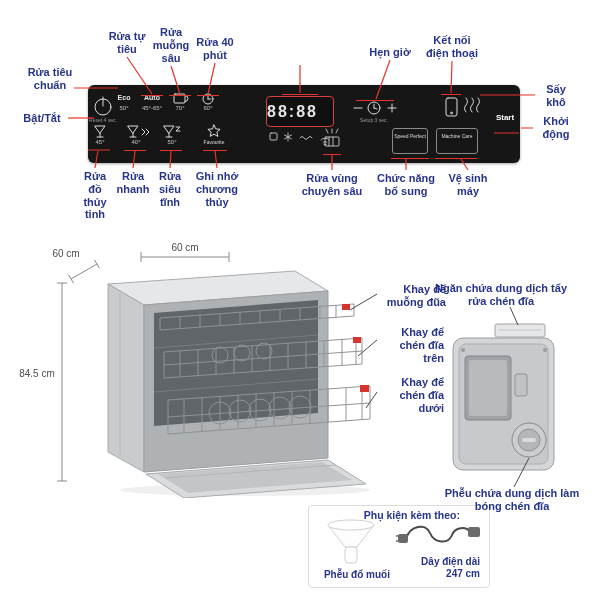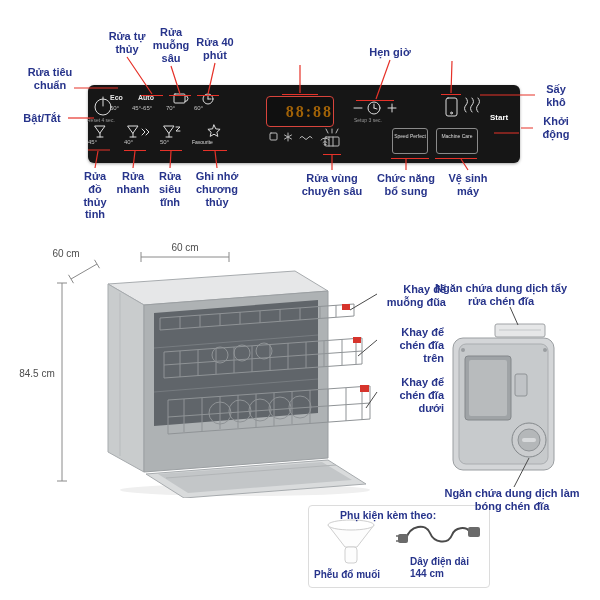--- a/index.html
+++ b/index.html
@@ -2,28 +2,28 @@
 <html><head>
 <meta charset="utf-8">
 <style>
   *{margin:0;padding:0;box-sizing:border-box}
   body{background:#fff;font-family:"Liberation Sans",sans-serif}
   .stage{position:relative;width:600px;height:600px;background:#fff;overflow:hidden}
   .lbl{position:absolute;color:#27348b;font-size:11px;line-height:1.16;font-weight:700;text-align:center;z-index:6}
   .lbl.la{text-align:right}
   .dim{position:absolute;color:#4d4d4d;font-size:10px;font-weight:400;text-align:center;z-index:6}
   .panel{position:absolute;left:88px;top:85px;width:432px;height:78px;background:#161616;border-radius:6px;z-index:2;box-shadow:0 1px 3px rgba(0,0,0,.35)}
-  .pt{position:absolute;color:#e9e9e9;line-height:1.12}
+  .pt{position:absolute;color:#e9e9e9;text-align:center;line-height:1.12}
   .pbox{position:absolute;border:1px solid #8a8a8a;border-radius:3px;color:#ddd;font-size:5px;text-align:center;padding-top:4px;line-height:1.3}
   .display{position:absolute;left:178px;top:11px;width:68px;height:31px;border:1px solid #d8443c;border-radius:4px;background:#101010}
-  .display span{display:block;font-family:Liberation Serif, serif;font-weight:700;font-size:16px;letter-spacing:2px;color:#a16207;text-align:right;line-height:29px}
+  .display span{display:block;font-family:Liberation Sans, sans-serif;font-weight:700;font-size:16px;letter-spacing:2px;color:#e5e5e5;text-align:left;line-height:29px}
   .ovl{position:absolute;left:0;top:0;z-index:5;pointer-events:none}
   .ill{position:absolute;z-index:1}
   .accbox{position:absolute;left:308px;top:505px;width:182px;height:83px;border:1px solid #dcdcdc;border-radius:4px;background:#fff;z-index:1}
-  .acclbl{position:absolute;color:#27348b;font-size:10px;font-weight:700;text-align:left;line-height:1.2;z-index:6}
+  .acclbl{position:absolute;color:#27348b;font-size:10px;font-weight:700;text-align:right;line-height:1.2;z-index:6}
 </style>
 </head>
 <body>
 
 <div class="stage">
 
   <div class="panel">
     <svg width="432" height="78" viewBox="0 0 432 78" style="position:absolute;left:0;top:0">
       <g stroke="#dcdcdc" stroke-width="1" fill="none" stroke-linecap="round">
         <g>
@@ -174,21 +174,21 @@
     <rect x="23" y="30" width="12" height="16" rx="3" fill="#fdfdfd" stroke="#cfcfcf"></rect>
   </svg>
   <div class="acclbl" style="left:314px;top:569px;width:76px">Phễu đổ muối</div>
 
   <svg class="ill" style="left:396px;top:513px" width="92" height="46" viewBox="0 0 92 46">
     <path d="M10,26C14,12 30,10 34,20C38,30 52,32 56,22C59,14 70,13 74,19" stroke="#4a4a4a" stroke-width="2" fill="none"></path>
     <rect x="2" y="21" width="10" height="9" rx="2" fill="#6a6a6a"></rect>
     <path d="M0,23h3M0,28h3" stroke="#6a6a6a" stroke-width="1.5"></path>
     <rect x="72" y="14" width="12" height="10" rx="2" fill="#6a6a6a"></rect>
   </svg>
-  <div class="acclbl" style="left:410px;top:556px;width:70px">Dây điện dài 144 cm</div>
+  <div class="acclbl" style="left:410px;top:556px;width:70px">Dây điện dài 247 cm</div>
 
   <svg class="ovl" width="600" height="600" viewBox="0 0 600 600">
     <g stroke="#e63229" stroke-width="1.2">
       <path d="M127,57L152,94M141,95.5h22" fill="none"></path>
       <path d="M171,66L180,94M169,95.5h22" fill="none"></path>
       <path d="M215,63L208,94M197,95.5h22" fill="none"></path>
       <path d="M300,65V93M282,94.5h36" fill="none"></path>
       <path d="M390,60L376,99M356,100.5h38" fill="none"></path>
       <path d="M452,61L451,93M441,94.5h20" fill="none"></path>
       <line x1="74" y1="88" x2="118" y2="88"></line>
@@ -212,37 +212,38 @@
     </g>
     <g stroke="#8a8a8a" stroke-width="1">
       <path d="M62,283V481M57,283h10M57,481h10" fill="none"></path>
       <path d="M141,257H229M141,252v10M229,252v10" fill="none"></path>
       <path d="M71,279L97,264M68.5,274.8L73.5,283.2M94.5,259.8L99.5,268.2" fill="none"></path>
     </g>
   </svg>
 
   <div class="lbl" style="left:27px;top:66px;width:46px">Rửa tiêu chuẩn</div>
   <div class="lbl" style="left:16px;top:112px;width:52px">Bật/Tắt</div>
-  <div class="lbl" style="left:105px;top:30px;width:44px">Rửa tự thủy</div>
+  <div class="lbl" style="left:105px;top:30px;width:44px">Rửa tự tiêu</div>
   <div class="lbl" style="left:147px;top:26px;width:48px">Rửa muỗng sâu</div>
   <div class="lbl" style="left:191px;top:36px;width:48px">Rửa 40 phút</div>
   <div class="lbl" style="left:360px;top:46px;width:60px">Hẹn giờ</div>
+  <div class="lbl" style="left:421px;top:34px;width:62px">Kết nối điện thoại</div>
   <div class="lbl" style="left:538px;top:83px;width:36px">Sấy khô</div>
   <div class="lbl" style="left:534px;top:115px;width:44px">Khởi động</div>
   <div class="lbl" style="left:81px;top:170px;width:28px">Rửa đồ thủy tinh</div>
   <div class="lbl" style="left:113px;top:170px;width:40px">Rửa nhanh</div>
   <div class="lbl" style="left:154px;top:170px;width:32px">Rửa siêu tĩnh</div>
   <div class="lbl" style="left:191px;top:170px;width:52px">Ghi nhớ chương thủy</div>
   <div class="lbl" style="left:374px;top:172px;width:64px">Chức năng bổ sung</div>
   <div class="lbl" style="left:294px;top:172px;width:76px">Rửa vùng chuyên sâu</div>
   <div class="lbl" style="left:442px;top:172px;width:52px">Vệ sinh máy</div>
 
   <div class="dim" style="left:16px;top:368px;width:42px">84.5 cm</div>
   <div class="dim" style="left:160px;top:242px;width:50px">60 cm</div>
   <div class="dim" style="left:44px;top:248px;width:44px">60 cm</div>
 
   <div class="lbl la" style="left:380px;top:283px;width:66px">Khay để muỗng đũa</div>
   <div class="lbl la" style="left:380px;top:326px;width:64px">Khay để chén đĩa trên</div>
   <div class="lbl" style="left:427px;top:282px;width:148px">Ngăn chứa dung dịch tẩy rửa chén đĩa</div>
   <div class="lbl la" style="left:380px;top:376px;width:64px">Khay để chén đĩa dưới</div>
-  <div class="lbl" style="left:437px;top:487px;width:150px">Ngăn chứa dung dịch làm bóng chén đĩa</div>
+  <div class="lbl" style="left:437px;top:487px;width:150px">Phễu chứa dung dịch làm bóng chén đĩa</div>
 
 </div>
 
 </body></html>

